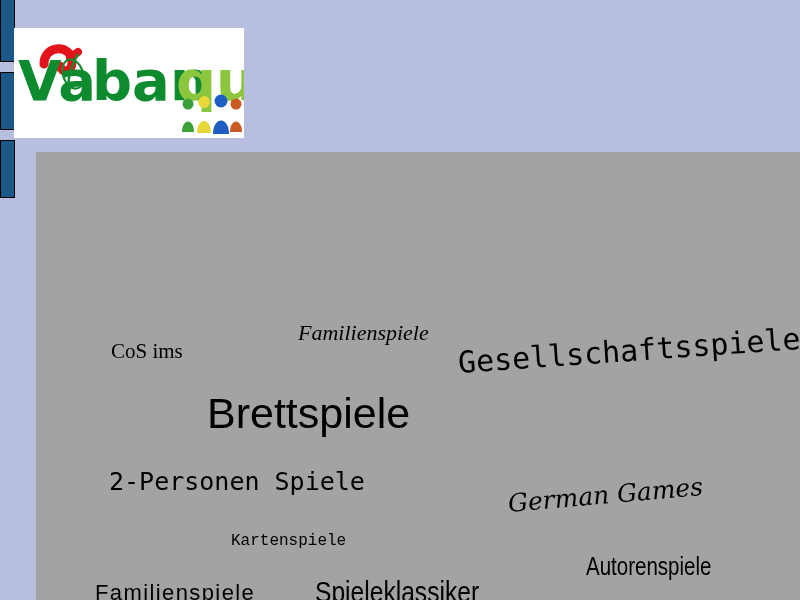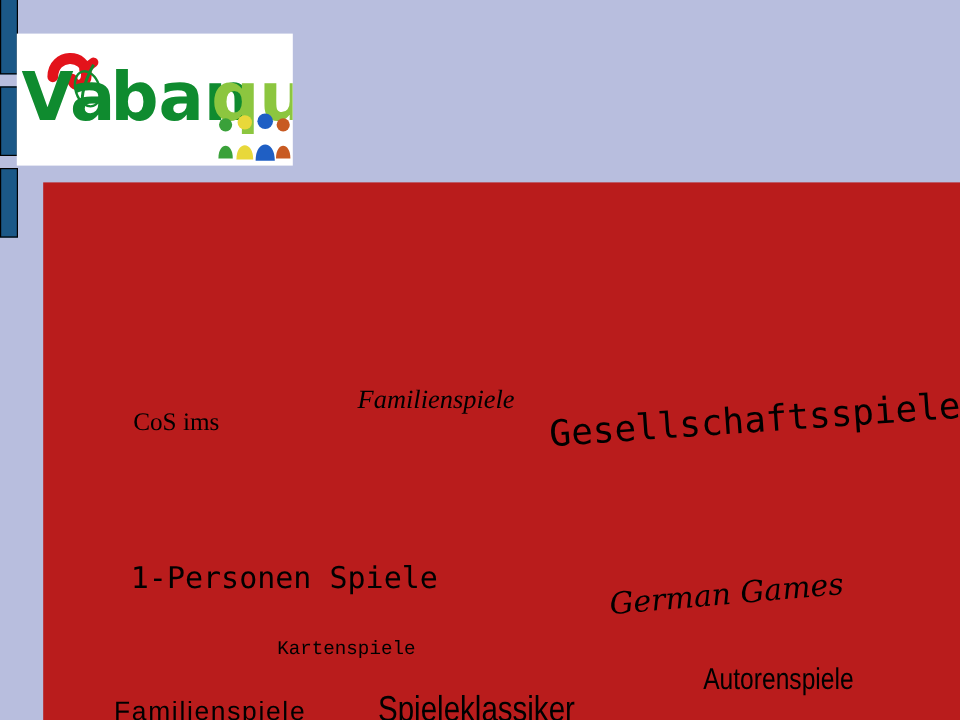--- a/index.html
+++ b/index.html
@@ -62,21 +62,21 @@
     white-space: nowrap;
   }
 
   
   #content-panel {
     position: absolute;
     left: 36px;
     top: 152px;
     width: 764px;
     height: 448px;
-    background: #b91c1c;
+    background: #a3a3a3;
   }
 
   
   .word {
     position: absolute;
     color: #000000;
     white-space: nowrap;
     line-height: 1;
   }
 
@@ -146,21 +146,22 @@
         <path d="M216 104 C216 90, 228 90, 228 104 Z" fill="#c85a22"></path>
       </g>
     </svg>
   </div>
 
 
   <div id="content-panel">
     <div class="word f-serif" id="w-cos">CoS ims</div>
     <div class="word f-serif-it" id="w-strategie">Familienspiele</div>
     <div class="word f-mono" id="w-gesellschaft">Gesellschaftsspiele</div>
-    <div class="word f-mono" id="w-2personen">1-Personen Spiele</div>
+    <div class="word f-sans" id="w-brettspiele">Brettspiele</div>
+    <div class="word f-mono" id="w-2personen">2-Personen Spiele</div>
     <div class="word f-script" id="w-german">German Games</div>
     <div class="word f-dejavu" id="w-karten">Kartenspiele</div>
     <div class="word f-sans thin cond" id="w-autoren">Autorenspiele</div>
     <div class="word f-sans wide" id="w-familien">Familienspiele</div>
     <div class="word f-sans cond" id="w-klassiker">Spieleklassiker</div>
 
   </div>
 
 </div>
 

